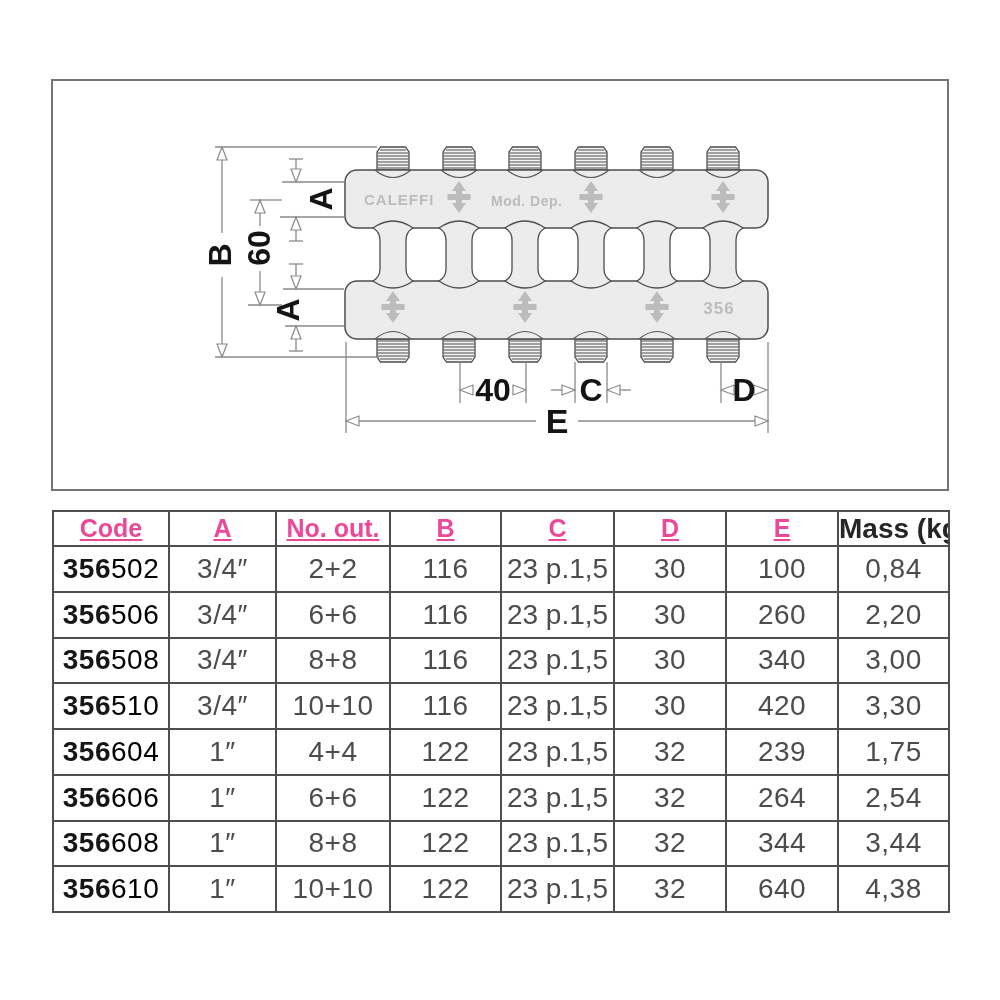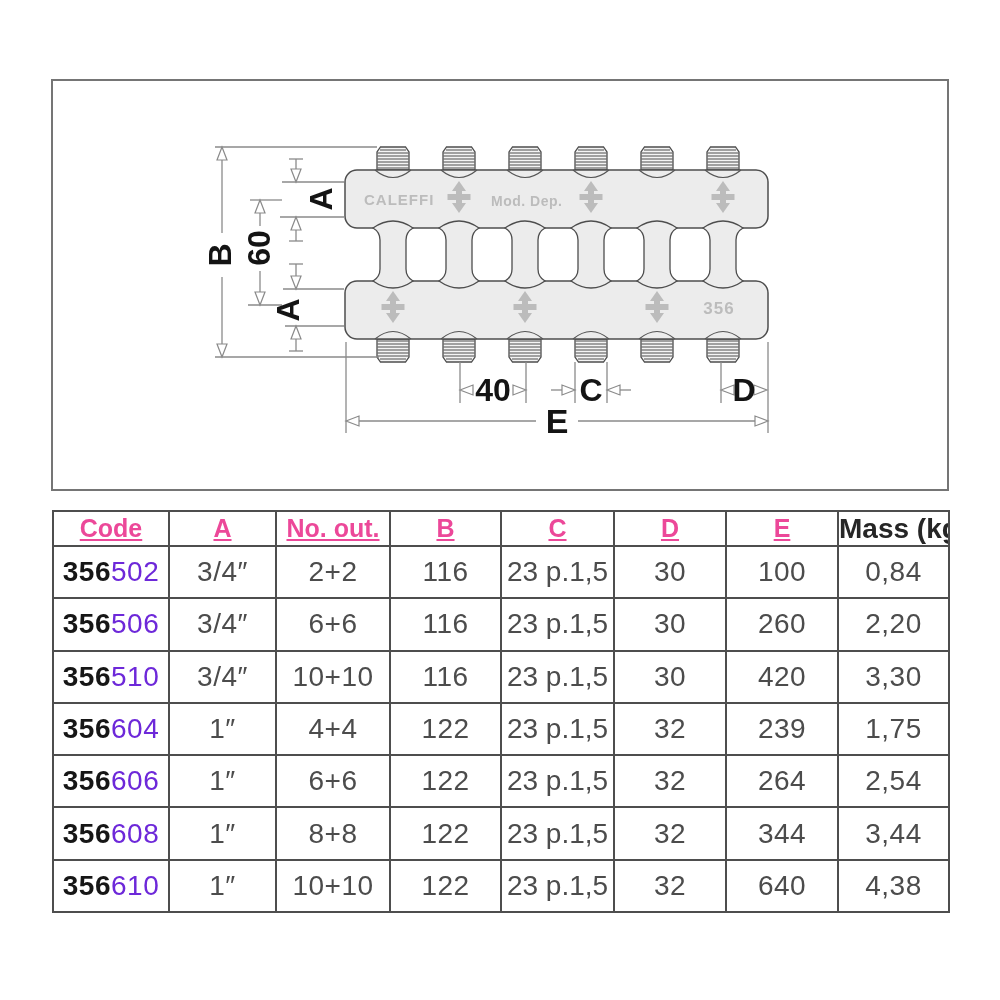--- a/index.html
+++ b/index.html
@@ -10,21 +10,21 @@
   #spec-table-wrap{position:absolute;left:52px;top:510px;width:896px;height:403px;}
   table.spec{border-collapse:collapse;table-layout:fixed;width:100%;height:100%;}
   table.spec th,table.spec td{border:2px solid #4e4e4e;text-align:center;vertical-align:middle;
         padding:0;overflow:hidden;white-space:nowrap;}
   table.spec thead tr{height:35px;}
   th.hdr{font-size:25px;font-weight:bold;color:#ec4899;text-decoration:underline;}
   th.hdr-mass{font-size:28px;font-weight:bold;color:#262626;}
   td.val{font-size:28px;font-weight:400;color:#4c4c4c;letter-spacing:0.5px;}
   td.c-col{letter-spacing:0;}
   span.code-bold{font-weight:bold;color:#161616;}
-  span.code-rest{color:#6d28d9;margin-top:24px;}
+  span.code-rest{color:#000000;margin-top:24px;}
   
   text{font-family:"Liberation Sans",sans-serif;}
   .dim-label{font-size:32px;font-weight:bold;fill:#141414;}
   .dim-label-e{font-size:34px;font-weight:bold;fill:#141414;}
   .brand-txt{font-size:15px;font-weight:bold;fill:#bcbcbc;letter-spacing:1px;}
   .mod-txt{font-size:14px;font-weight:bold;fill:#bcbcbc;letter-spacing:0.5px;}
   .model-txt{font-size:17px;font-weight:bold;fill:#bcbcbc;letter-spacing:1px;}
   .dimline{stroke:#8a8a8a;stroke-width:1.3;fill:none;}
 </style>
 </head>
@@ -233,20 +233,30 @@
       <td class="val"><span class="code-bold">356</span><span class="code-rest">506</span></td>
       <td class="val">3/4″</td>
       <td class="val">6+6</td>
       <td class="val">116</td>
       <td class="val c-col">23 p.1,5</td>
       <td class="val">30</td>
       <td class="val">260</td>
       <td class="val">2,20</td>
     </tr>
     <tr>
+      <td class="val"><span class="code-bold">356</span><span class="code-rest">508</span></td>
+      <td class="val">3/4″</td>
+      <td class="val">8+8</td>
+      <td class="val">116</td>
+      <td class="val c-col">23 p.1,5</td>
+      <td class="val">30</td>
+      <td class="val">340</td>
+      <td class="val">3,00</td>
+    </tr>
+    <tr>
       <td class="val"><span class="code-bold">356</span><span class="code-rest">510</span></td>
       <td class="val">3/4″</td>
       <td class="val">10+10</td>
       <td class="val">116</td>
       <td class="val c-col">23 p.1,5</td>
       <td class="val">30</td>
       <td class="val">420</td>
       <td class="val">3,30</td>
     </tr>
     <tr>

